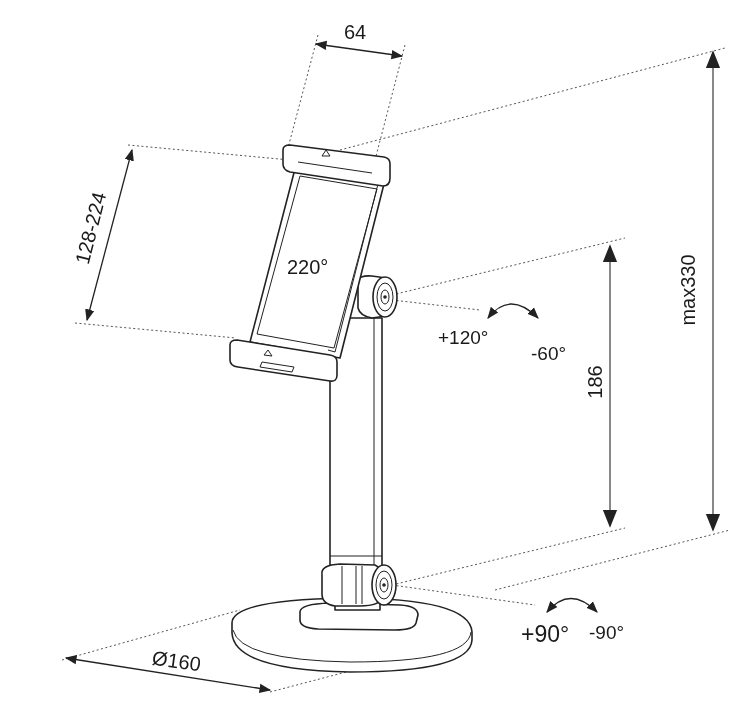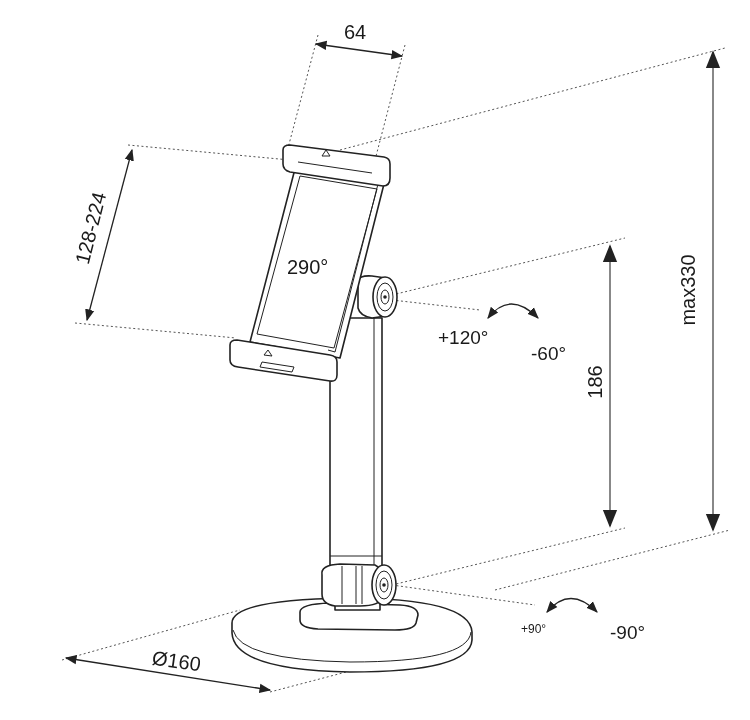--- a/index.html
+++ b/index.html
@@ -114,29 +114,29 @@
       <path class="part" d="M230,345 Q230,340 237,340 L330,355 Q337,356 337,362 L337,375 Q337,382 330,381 L238,367 Q230,366 230,360 Z"></path>
       <path class="thin" d="M262,362 L294,367 L292,372 L260,367 Z"></path>
       <path class="thin" d="M268,350 L272,356 L264,355 Z"></path>
     </g>
   </svg>
 
   <div class="lbl" style="left:344px; top:22px; font-size:20px;">64</div>
 
   <div class="lbl" style="left:54px; top:218px; font-size:20px; transform: rotate(-76deg); transform-origin: center;">128-224</div>
 
-  <div class="lbl" style="left:287px; top:257px; font-size:20px;">290°</div>
+  <div class="lbl" style="left:287px; top:257px; font-size:20px;">220°</div>
 
   <div class="lbl" style="left:438px; top:328px; font-size:19px;">+120°</div>
 
   <div class="lbl" style="left:531px; top:344px; font-size:19px;">-60°</div>
 
   <div class="lbl" style="left:578px; top:372px; font-size:20px; transform: rotate(-90deg); transform-origin: center;">186</div>
 
   <div class="lbl" style="left:652px; top:280px; font-size:20px; transform: rotate(-90deg); transform-origin: center;">max330</div>
 
-  <div class="lbl" style="left:521px; top:623px; font-size:12px;">+90°</div>
+  <div class="lbl" style="left:521px; top:623px; font-size:23px;">+90°</div>
 
-  <div class="lbl" style="left:589px; top:623px; font-size:19px;margin-left:21px;">-90°</div>
+  <div class="lbl" style="left:589px; top:623px; font-size:19px;">-90°</div>
 
   <div class="lbl" style="left:152px; top:651px; font-size:20px; transform: rotate(8deg); transform-origin: center;">Ø160</div>
 
 </div>
 
 </body></html>

